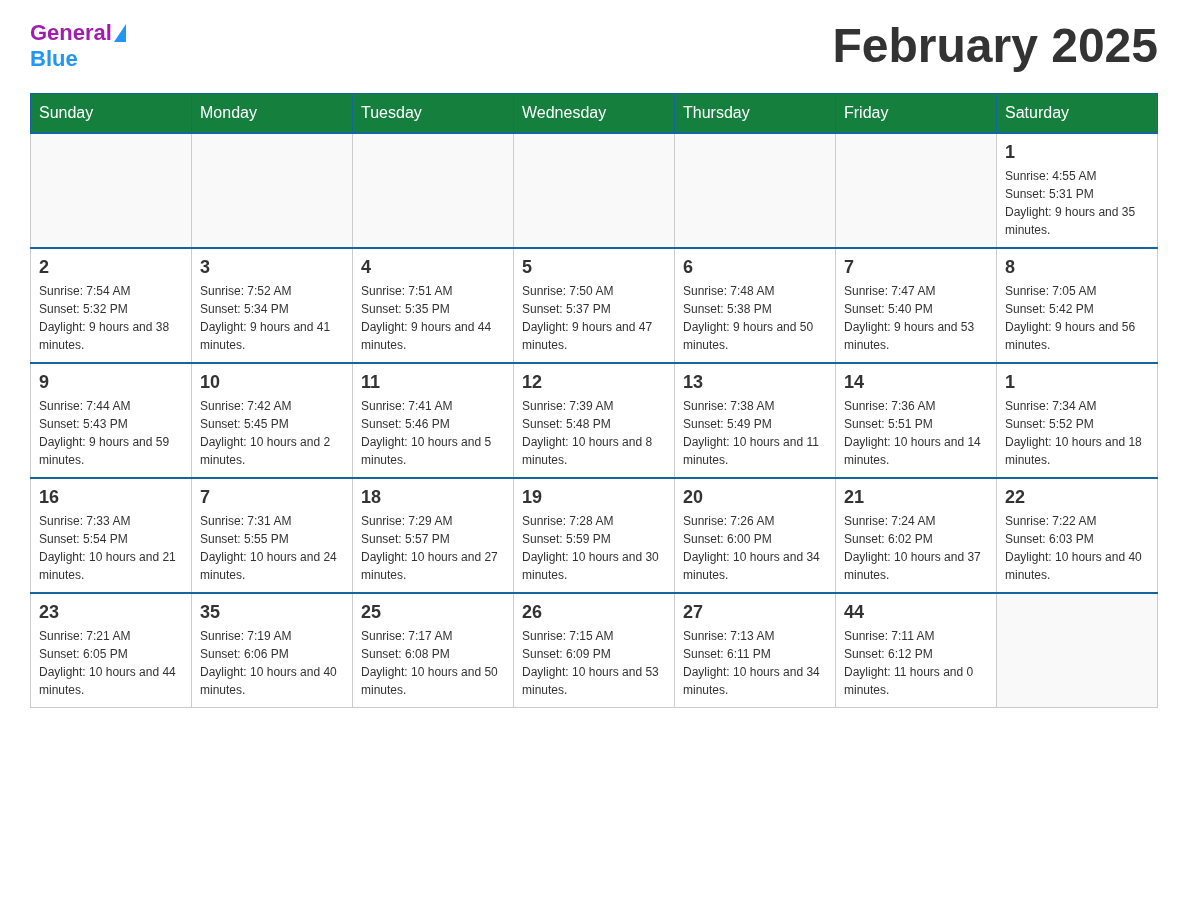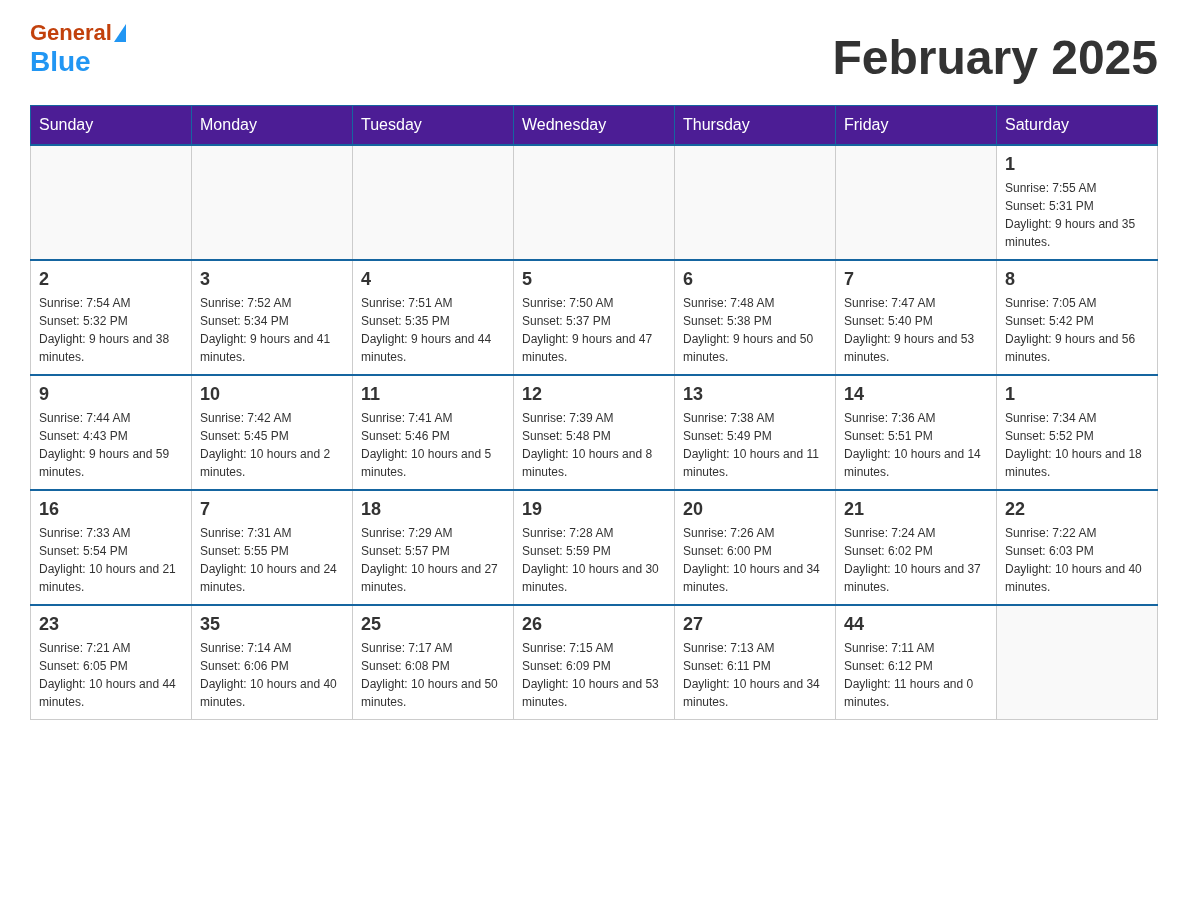--- a/index.html
+++ b/index.html
@@ -20,57 +20,56 @@
       flex-direction: column;
       align-items: flex-start;
     }
     .logo-text {
       display: flex;
       align-items: center;
       font-size: 22px;
       font-weight: bold;
       color: #333;
     }
-    .logo-general { color: #c2410c; }
+    .logo-general { color: #a21caf; }
     .logo-triangle {
       display: inline-block;
       width: 0;
       height: 0;
       border-left: 12px solid transparent;
       border-right: 0px solid transparent;
       border-bottom: 18px solid #2196F3;
       margin: 0 2px;
       vertical-align: middle;
     }
     .logo-blue {
       color: #2196F3;
-      font-size: 28px;
+      font-size: 22px;
       font-weight: bold;
     }
     .title-section {
       text-align: right;
-      margin-top: 12px;
     }
     .main-title {
       font-size: 48px;
       font-weight: bold;
       color: #333;
       line-height: 1.1;
     }
     .subtitle {
       font-size: 20px;
       color: #555;
       margin-top: 5px;
     }
     .calendar {
       width: 100%;
       border-collapse: collapse;
     }
     .calendar th {
-      background: #4c1d95;
+      background: #15803d;
       color: #fff;
       padding: 10px 8px;
       text-align: left;
       font-size: 16px;
       font-weight: normal;
       border: 1px solid #1565a0;
     }
     .calendar td {
       border: 1px solid #ccc;
       vertical-align: top;
@@ -129,21 +128,21 @@
   <tbody id="calendar-body">
   <tr class="week-row">
         <td class="empty-cell"></td>
         <td class="empty-cell"></td>
         <td class="empty-cell"></td>
         <td class="empty-cell"></td>
         <td class="empty-cell"></td>
         <td class="empty-cell"></td>
         <td>
           <div class="day-num">1</div>
-          <div class="day-info"><span>Sunrise: 7:55 AM</span><br><span>Sunset: 5:31 PM</span><br><span>Daylight: 9 hours and 35 minutes.</span></div>
+          <div class="day-info"><span>Sunrise: 4:55 AM</span><br><span>Sunset: 5:31 PM</span><br><span>Daylight: 9 hours and 35 minutes.</span></div>
         </td>
       </tr>
       <tr class="week-row">
         <td>
           <div class="day-num">2</div>
           <div class="day-info"><span>Sunrise: 7:54 AM</span><br><span>Sunset: 5:32 PM</span><br><span>Daylight: 9 hours and 38 minutes.</span></div>
         </td>
         <td>
           <div class="day-num">3</div>
           <div class="day-info"><span>Sunrise: 7:52 AM</span><br><span>Sunset: 5:34 PM</span><br><span>Daylight: 9 hours and 41 minutes.</span></div>
@@ -165,21 +164,21 @@
           <div class="day-info"><span>Sunrise: 7:47 AM</span><br><span>Sunset: 5:40 PM</span><br><span>Daylight: 9 hours and 53 minutes.</span></div>
         </td>
         <td>
           <div class="day-num">8</div>
           <div class="day-info"><span>Sunrise: 7:05 AM</span><br><span>Sunset: 5:42 PM</span><br><span>Daylight: 9 hours and 56 minutes.</span></div>
         </td>
       </tr>
       <tr class="week-row">
         <td>
           <div class="day-num">9</div>
-          <div class="day-info"><span>Sunrise: 7:44 AM</span><br><span>Sunset: 4:43 PM</span><br><span>Daylight: 9 hours and 59 minutes.</span></div>
+          <div class="day-info"><span>Sunrise: 7:44 AM</span><br><span>Sunset: 5:43 PM</span><br><span>Daylight: 9 hours and 59 minutes.</span></div>
         </td>
         <td>
           <div class="day-num">10</div>
           <div class="day-info"><span>Sunrise: 7:42 AM</span><br><span>Sunset: 5:45 PM</span><br><span>Daylight: 10 hours and 2 minutes.</span></div>
         </td>
         <td>
           <div class="day-num">11</div>
           <div class="day-info"><span>Sunrise: 7:41 AM</span><br><span>Sunset: 5:46 PM</span><br><span>Daylight: 10 hours and 5 minutes.</span></div>
         </td>
         <td>
@@ -229,21 +228,21 @@
           <div class="day-info"><span>Sunrise: 7:22 AM</span><br><span>Sunset: 6:03 PM</span><br><span>Daylight: 10 hours and 40 minutes.</span></div>
         </td>
       </tr>
       <tr class="week-row">
         <td>
           <div class="day-num">23</div>
           <div class="day-info"><span>Sunrise: 7:21 AM</span><br><span>Sunset: 6:05 PM</span><br><span>Daylight: 10 hours and 44 minutes.</span></div>
         </td>
         <td>
           <div class="day-num">35</div>
-          <div class="day-info"><span>Sunrise: 7:14 AM</span><br><span>Sunset: 6:06 PM</span><br><span>Daylight: 10 hours and 40 minutes.</span></div>
+          <div class="day-info"><span>Sunrise: 7:19 AM</span><br><span>Sunset: 6:06 PM</span><br><span>Daylight: 10 hours and 40 minutes.</span></div>
         </td>
         <td>
           <div class="day-num">25</div>
           <div class="day-info"><span>Sunrise: 7:17 AM</span><br><span>Sunset: 6:08 PM</span><br><span>Daylight: 10 hours and 50 minutes.</span></div>
         </td>
         <td>
           <div class="day-num">26</div>
           <div class="day-info"><span>Sunrise: 7:15 AM</span><br><span>Sunset: 6:09 PM</span><br><span>Daylight: 10 hours and 53 minutes.</span></div>
         </td>
         <td>

